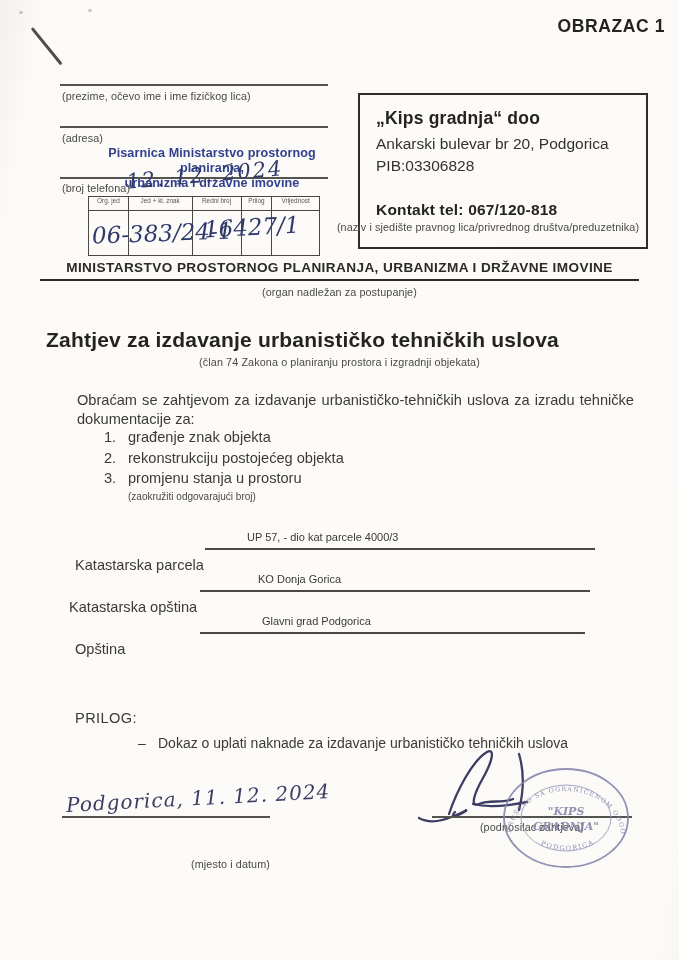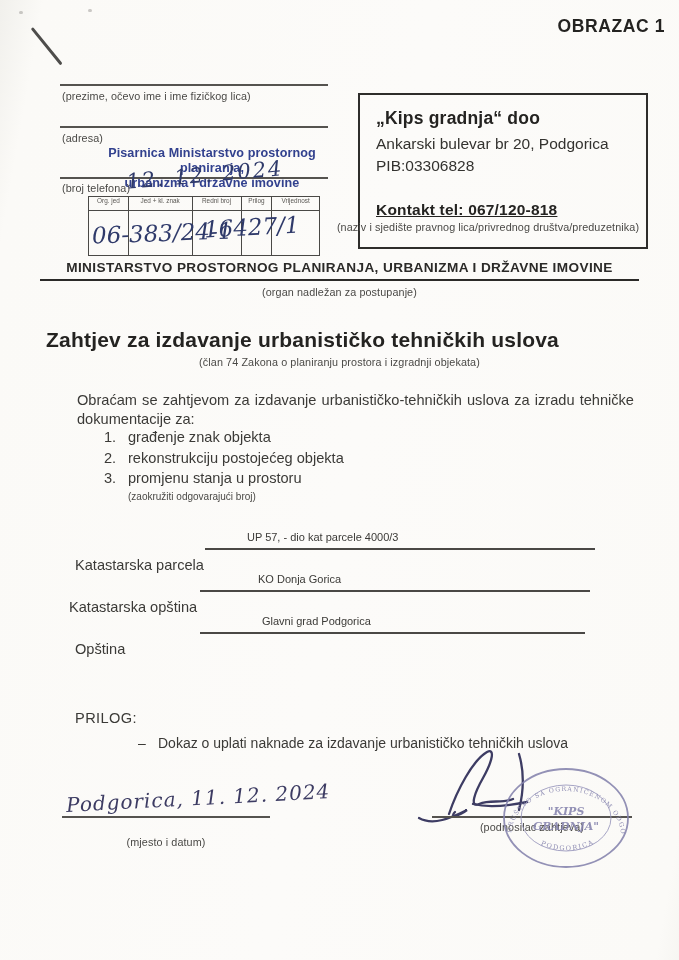--- a/index.html
+++ b/index.html
@@ -33,21 +33,21 @@
   .stamp-table td{border:1.6px solid #4a4946;padding:0 2px;font-size:6.4px;color:#5a5854;
     text-align:center;vertical-align:top;height:13px;filter:blur(.3px);}
   .stamp-table .empty td{height:44px;}
   .hw-num1{left:92px;top:220px;font-size:23px;transform:rotate(-2deg);}
   .hw-num2{left:204px;top:214px;font-size:23px;transform:rotate(-3deg);}
   
   .company-box{left:358px;top:79px;width:290px;height:156px;border:2.4px solid #2e2d2b;
     box-sizing:border-box;padding:13px 16px;margin-top:14px;}
   .co-name{font-size:17.5px;font-weight:bold;color:#242321;margin-bottom:6px;letter-spacing:.2px;}
   .co-line{font-size:15.5px;color:#33322f;margin-bottom:4px;}
-  .co-contact{font-size:15.5px;font-weight:bold;color:#242321;text-decoration:underline;
+  .co-contact{font-size:15.5px;font-weight:bold;color:#242321;
     margin-top:26px;letter-spacing:.2px;}
   .cap-company{left:318px;top:221px;width:340px;text-align:center;}
   
   .ministry{left:40px;top:260px;width:599px;text-align:center;font-weight:bold;color:#2b2a28;
     font-size:13.6px;letter-spacing:.4px;padding-bottom:4px;border-bottom:2px solid #2b2a28;}
   .cap-ministry{left:40px;top:286px;width:599px;text-align:center;}
   
   .title{left:0;top:328px;width:605px;text-align:center;margin:0;font-size:21px;font-weight:bold;
     color:#242321;letter-spacing:.2px;}
   .subtitle{left:0;top:356px;width:679px;text-align:center;}
@@ -70,21 +70,21 @@
   .f-val1{left:205px;top:531px;width:390px;padding-left:42px;}
   .f-val2{left:200px;top:573px;width:390px;padding-left:58px;}
   .f-val3{left:200px;top:615px;width:385px;padding-left:62px;}
   
   .prilog-head{left:75px;top:710px;font-size:14.6px;color:#3b3a37;letter-spacing:.4px;}
   .prilog-item{left:138px;top:735px;font-size:14px;color:#3b3a37;}
   .prilog-dash{display:inline-block;width:20px;}
   
   .hw-place{left:66px;top:786px;font-size:20px;transform:rotate(-3deg);color:#3d3c63;letter-spacing:1px;}
   .line-place{left:62px;top:816px;width:208px;}
-  .cap-place{left:62px;top:836px;width:208px;text-align:center;}
+  .cap-place{left:62px;top:858px;width:208px;text-align:right;}
   .line-sign{left:432px;top:816px;width:200px;}
   .cap-sign{left:440px;top:821px;width:184px;text-align:center;}
   .sig-svg{left:415px;top:746px;}
   .stamp-svg{left:498px;top:764px;opacity:.88;}
   .stamp-svg text,.stamp-svg textPath{font-family:"DejaVu Serif", serif;}
 </style>
 </head>
 <body>
 
 <div class="page">

